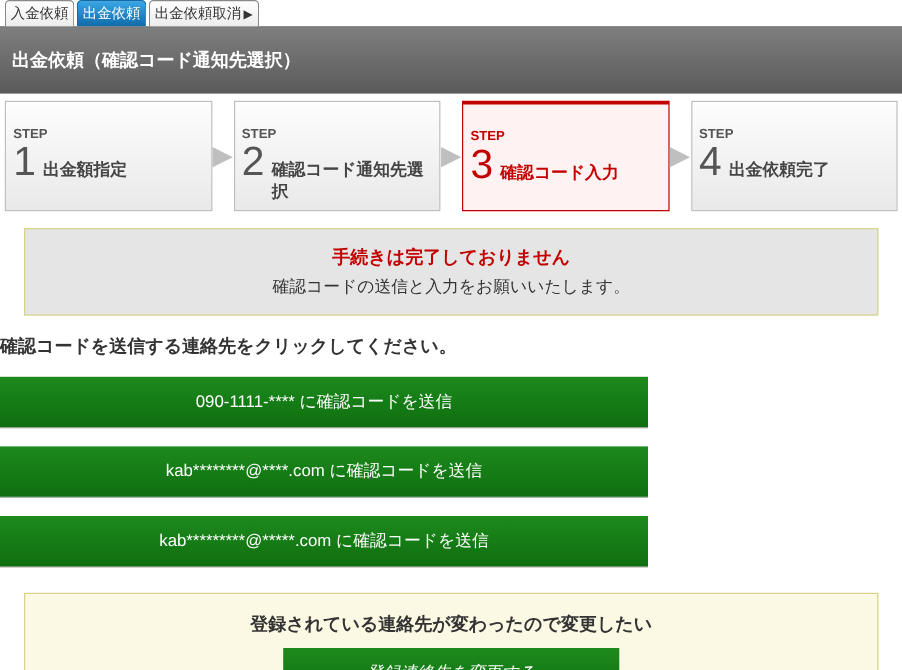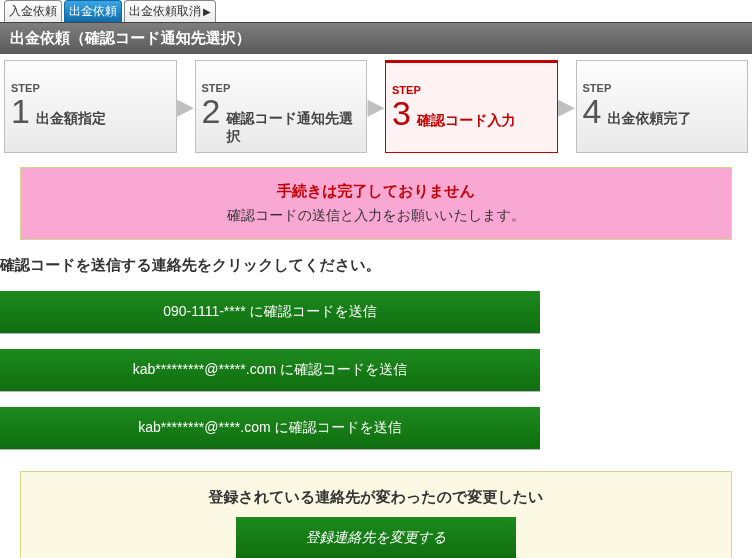--- a/index.html
+++ b/index.html
@@ -18,21 +18,21 @@
   .tab.active {
     background: linear-gradient(#3aa6e6,#0f6aa8);
     color: #fff; border-color: #0f6aa8;
   }
   .tab .arrow { font-size: 10px; margin-left: 2px; }
 
   
   .titlebar {
     background: linear-gradient(#7e7e7e,#5a5a5a);
     color: #fff; font-weight: bold;
-    padding: 6px 10px; font-size: 15px;
+    padding: 18px 10px; font-size: 15px;
     border-top: 1px solid #444;
   }
 
   
   .steps { display: flex; align-items: stretch; padding: 6px 4px 10px; gap: 0; }
   .step {
     flex: 1;
     border: 1px solid #bfbfbf;
     background: linear-gradient(#fdfdfd,#e9e9e9);
     padding: 21px 6px 6px;
@@ -50,21 +50,21 @@
   .step.current .step-text { color: #c30000; }
   .step-sep {
     width: 18px; display: flex; align-items: center; justify-content: center;
     color: #bfbfbf; font-size: 22px;
   }
 
   
   .notice {
     margin: 4px 20px 16px;
     border: 1px solid #d9d28a;
-    background: #f9a8d4;
+    background: #e5e5e5;
     text-align: center;
     padding: 14px 10px;
   }
   .notice .head { color: #c30000; font-weight: bold; font-size: 15px; margin-bottom: 6px; }
   .notice .sub { color: #333; font-size: 14px; }
 
   
   .instruction { text-align: left; font-weight: bold; font-size: 15px; margin: 14px 0 16px; }
 
   
@@ -138,22 +138,22 @@
 
   <div class="notice">
     <div class="head">手続きは完了しておりません</div>
     <div class="sub">確認コードの送信と入力をお願いいたします。</div>
   </div>
 
   <div class="instruction">確認コードを送信する連絡先をクリックしてください。</div>
 
   <div class="btn-col">
     <button class="gbtn"><span>090-1111-**** に確認コードを送信</span></button>
+    <button class="gbtn"><span>kab********@****.com に確認コードを送信</span></button>
     <button class="gbtn"><span>kab*********@*****.com に確認コードを送信</span></button>
-    <button class="gbtn"><span>kab********@****.com に確認コードを送信</span></button>
   </div>
 
   <div class="changebox">
     <div class="head">登録されている連絡先が変わったので変更したい</div>
     <button class="gbtn small"><span>登録連絡先を変更する</span></button>
   </div>
 
 </div>
 
 </body></html>

